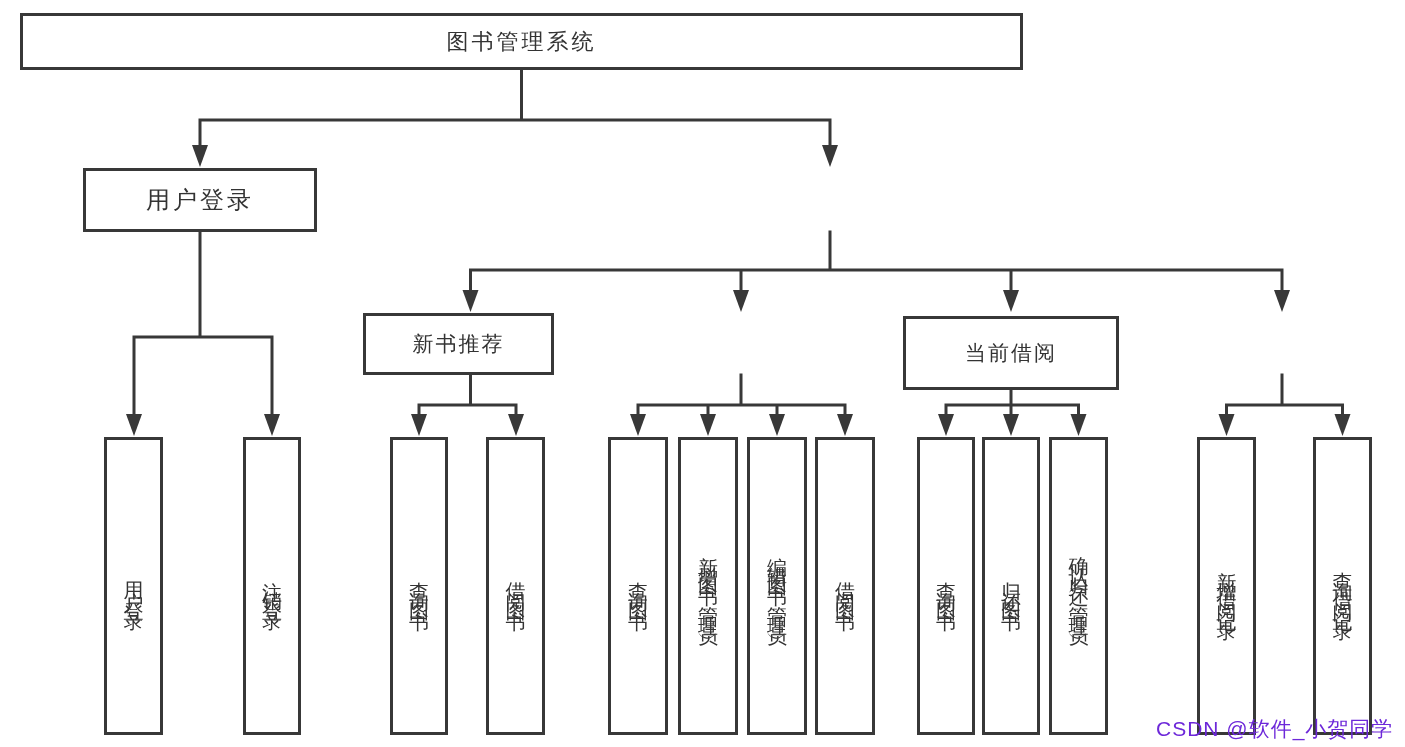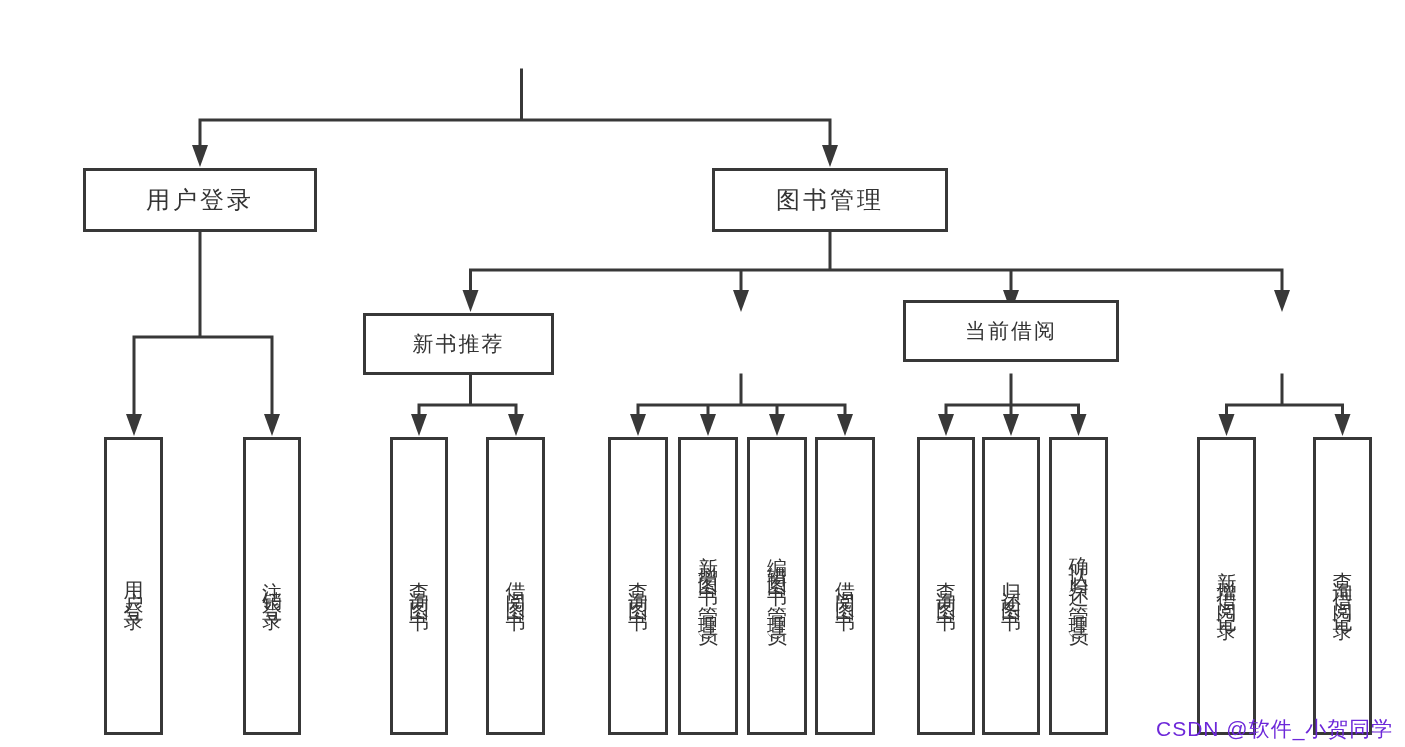--- a/index.html
+++ b/index.html
@@ -56,32 +56,32 @@
       <polygon points="769,414 785,414 777,436"></polygon>
       <polygon points="837,414 853,414 845,436"></polygon>
       <polygon points="938,414 954,414 946,436"></polygon>
       <polygon points="1003,414 1019,414 1011,436"></polygon>
       <polygon points="1070.5,414 1086.5,414 1078.5,436"></polygon>
       <polygon points="1218.5,414 1234.5,414 1226.5,436"></polygon>
       <polygon points="1334.5,414 1350.5,414 1342.5,436"></polygon>
     </g>
   </svg>
 
+  <div class="box" style="left:20px;top:13px;width:1003px;height:57px">
+    <span class="root-label">图书管理系统</span>
+  </div>
 
   <div class="box" style="left:83px;top:168px;width:234px;height:64px">
     <span class="l2-label">用户登录</span>
-  </div>
-  <div class="box" style="left:712px;top:168px;width:236px;height:64px">
-    <span class="l2-label">图书管理</span>
   </div>
 
   <div class="box" style="left:363px;top:313px;width:191px;height:62px">
     <span class="l3-label">新书推荐</span>
   </div>
-  <div class="box" style="left:903px;top:300px;width:216px;height:62px">
+  <div class="box" style="left:903px;top:316px;width:216px;height:74px">
     <span class="l3-label">当前借阅</span>
   </div>
 
   <div class="box leaf" style="left:104px;width:59px">
     <span class="vtext">用户登录</span>
   </div>
   <div class="box leaf" style="left:243px;width:58px">
     <span class="vtext">注销登录</span>
   </div>
 

